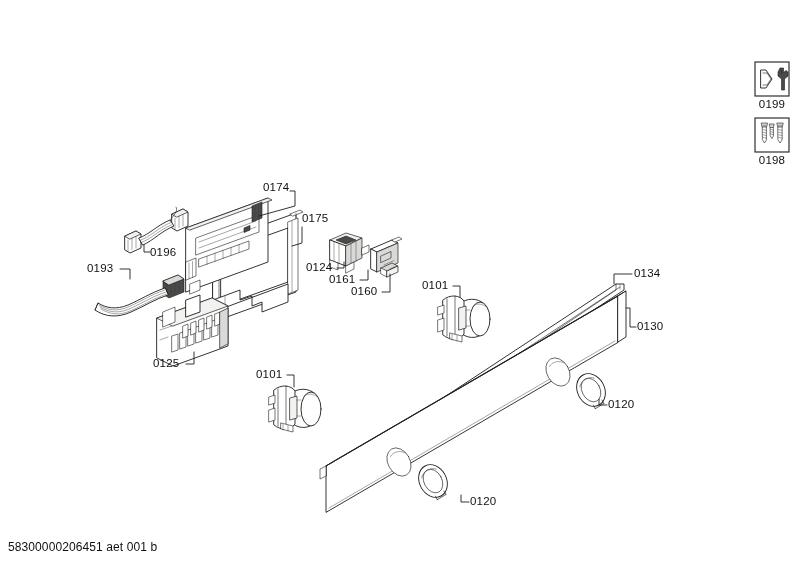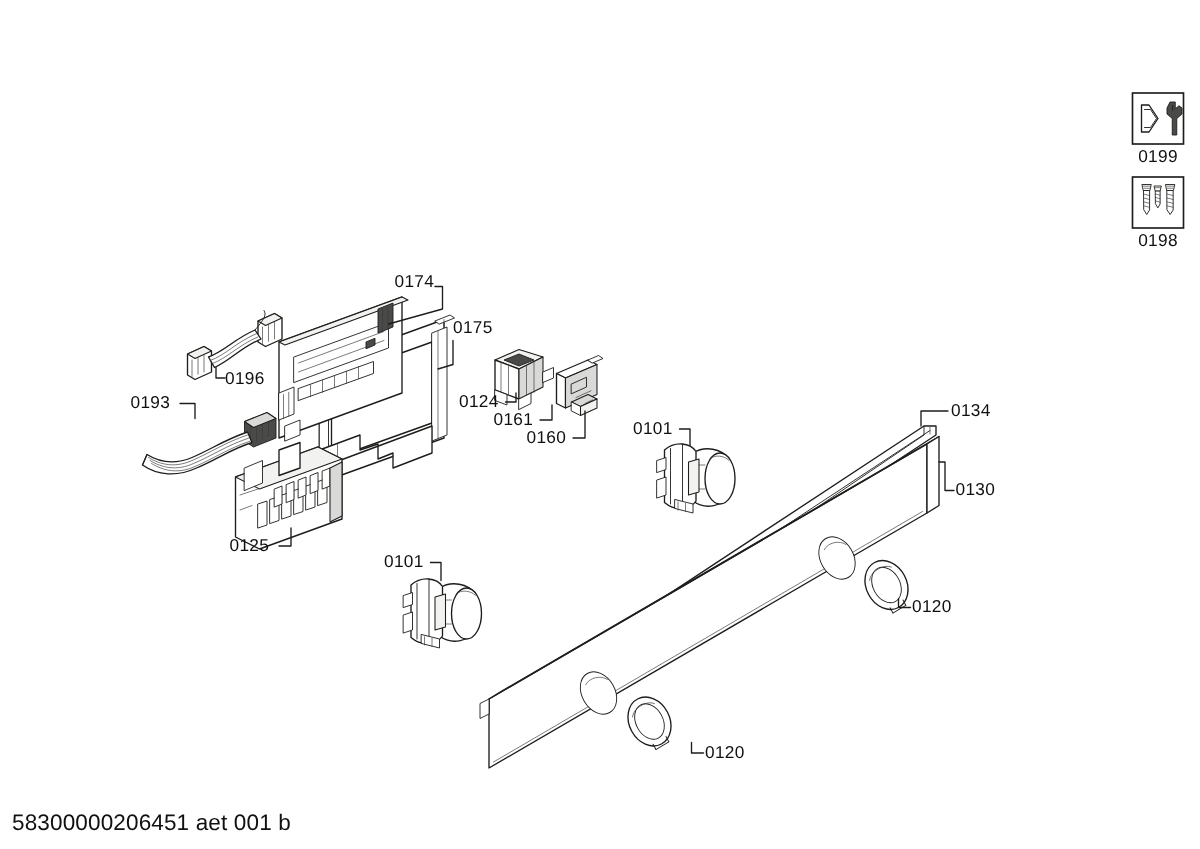--- a/index.html
+++ b/index.html
@@ -112,21 +112,21 @@
     fill: #101010;
     letter-spacing: 0.2px;
     text-anchor: middle;
   }
   
   .caption {
     position: absolute;
     left: 8px;
     top: 540px;
     font-family: "Liberation Sans", sans-serif;
-    font-size: 15px;
+    font-size: 12px;
     color: #111111;
     letter-spacing: 0.1px;
     white-space: nowrap;
   }
 </style>
 </head>
 <body>
 
 <div id="diagram-root">
   <svg class="sheet" viewBox="0 0 800 566" xmlns="http://www.w3.org/2000/svg">

